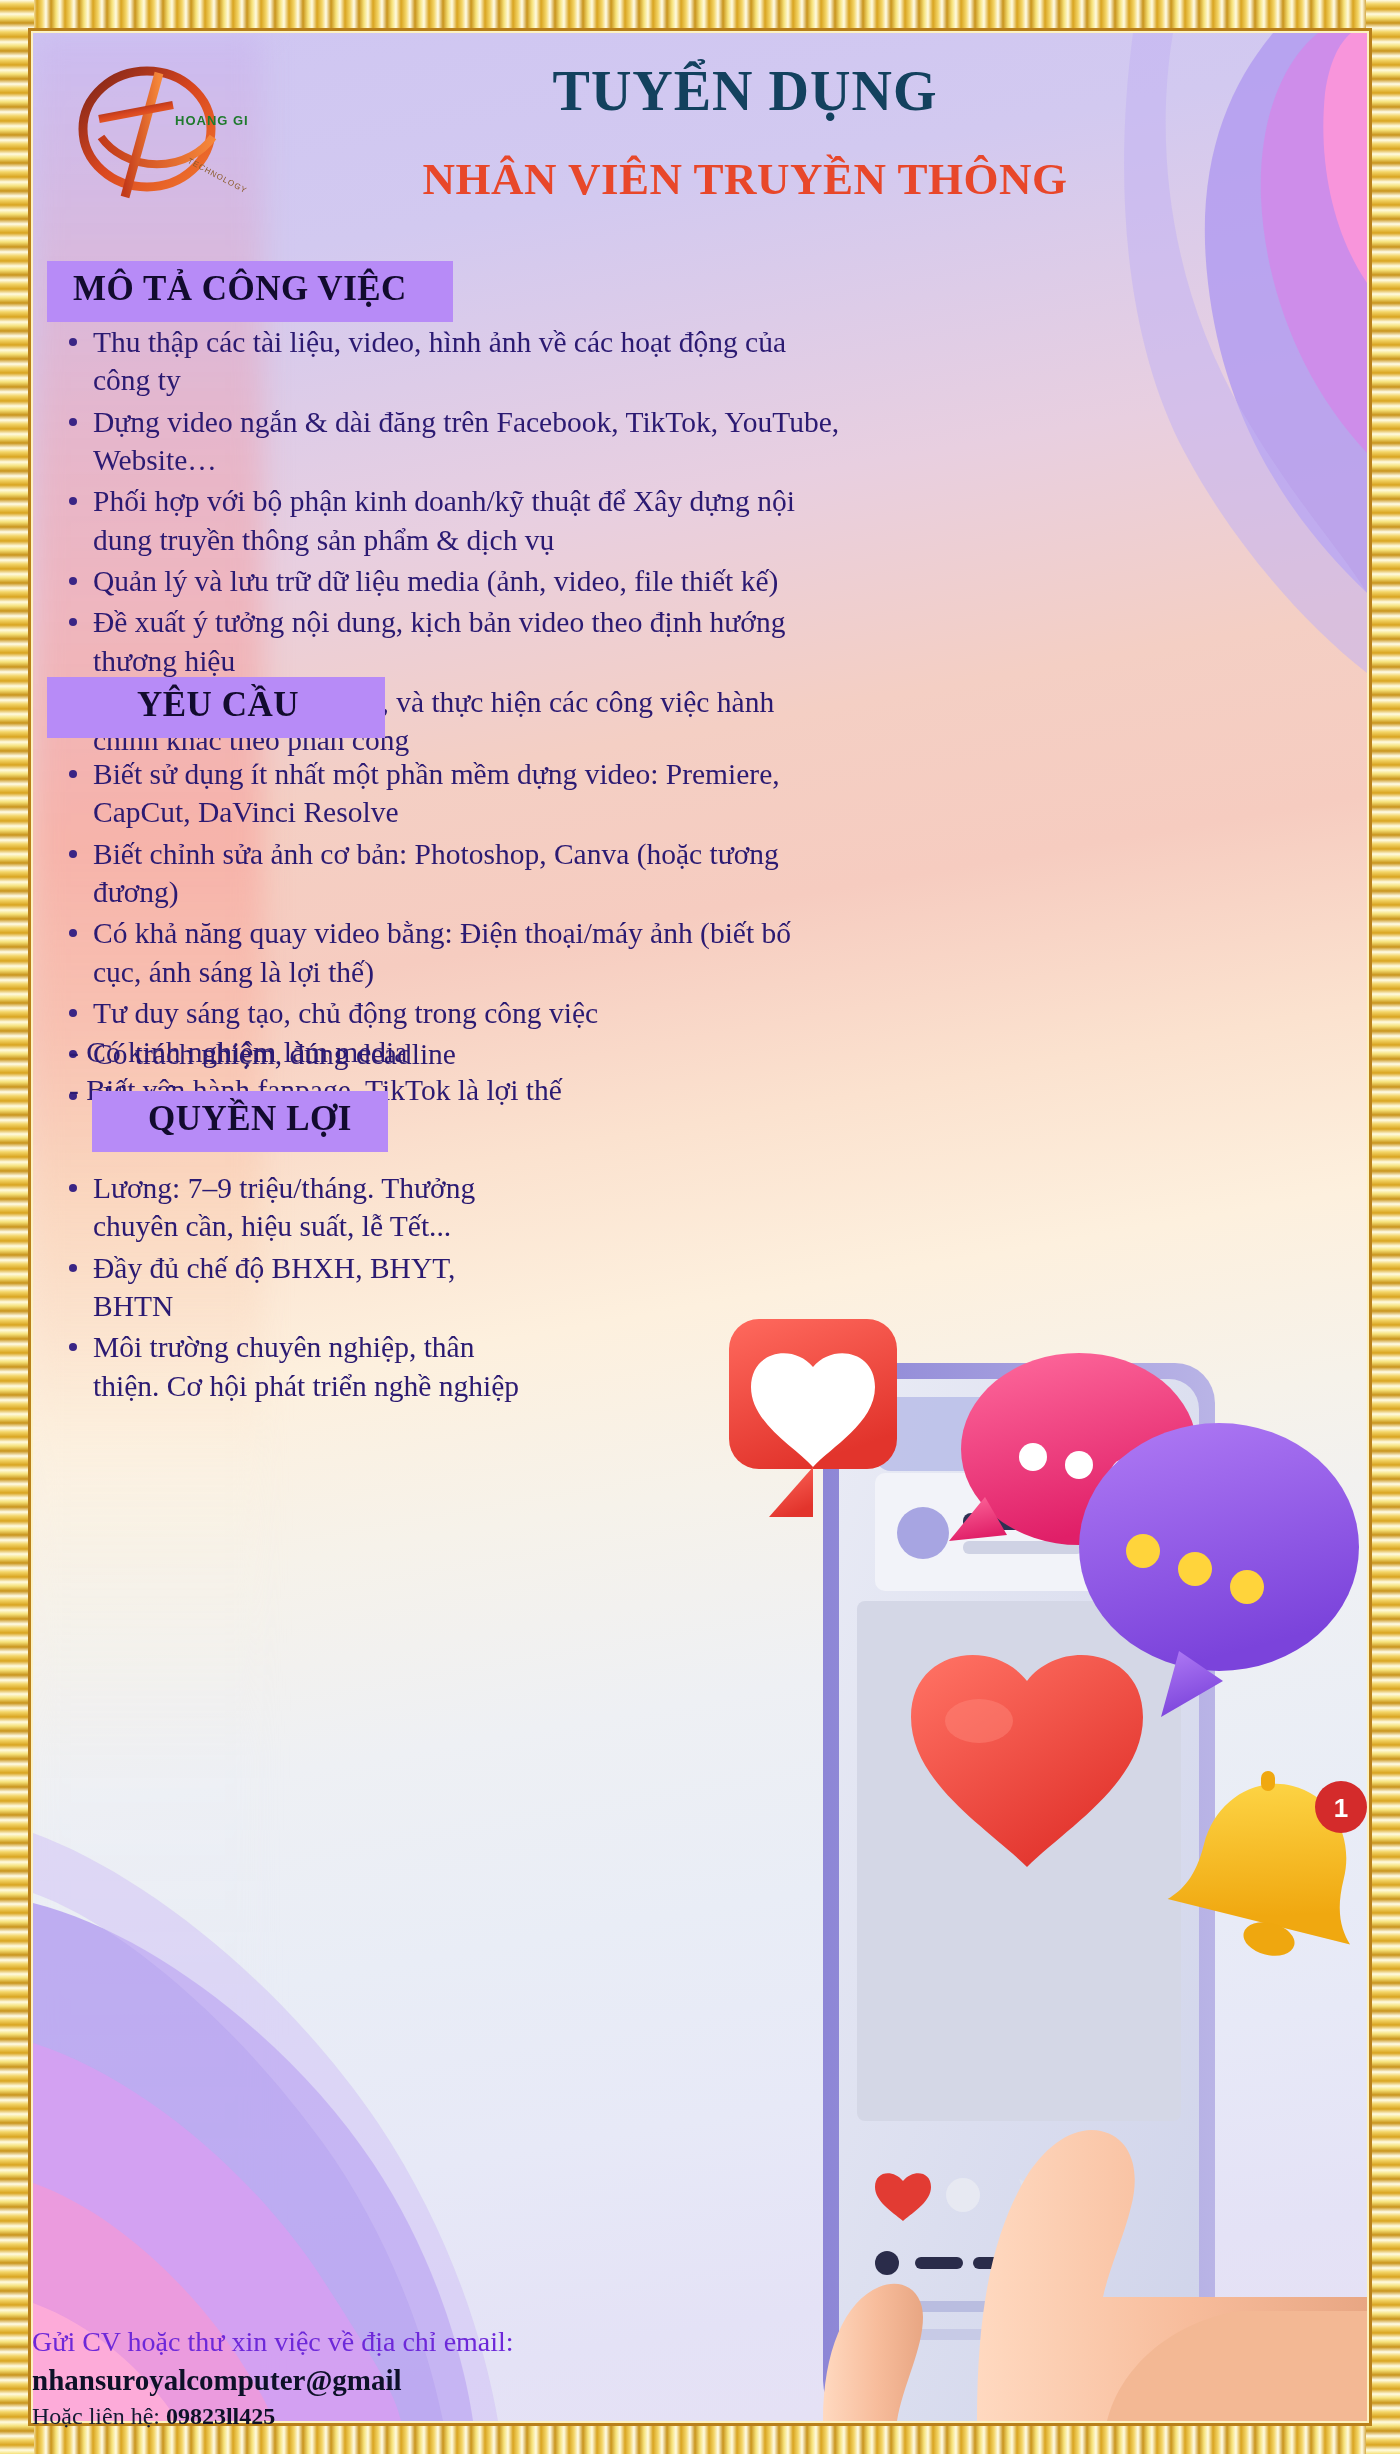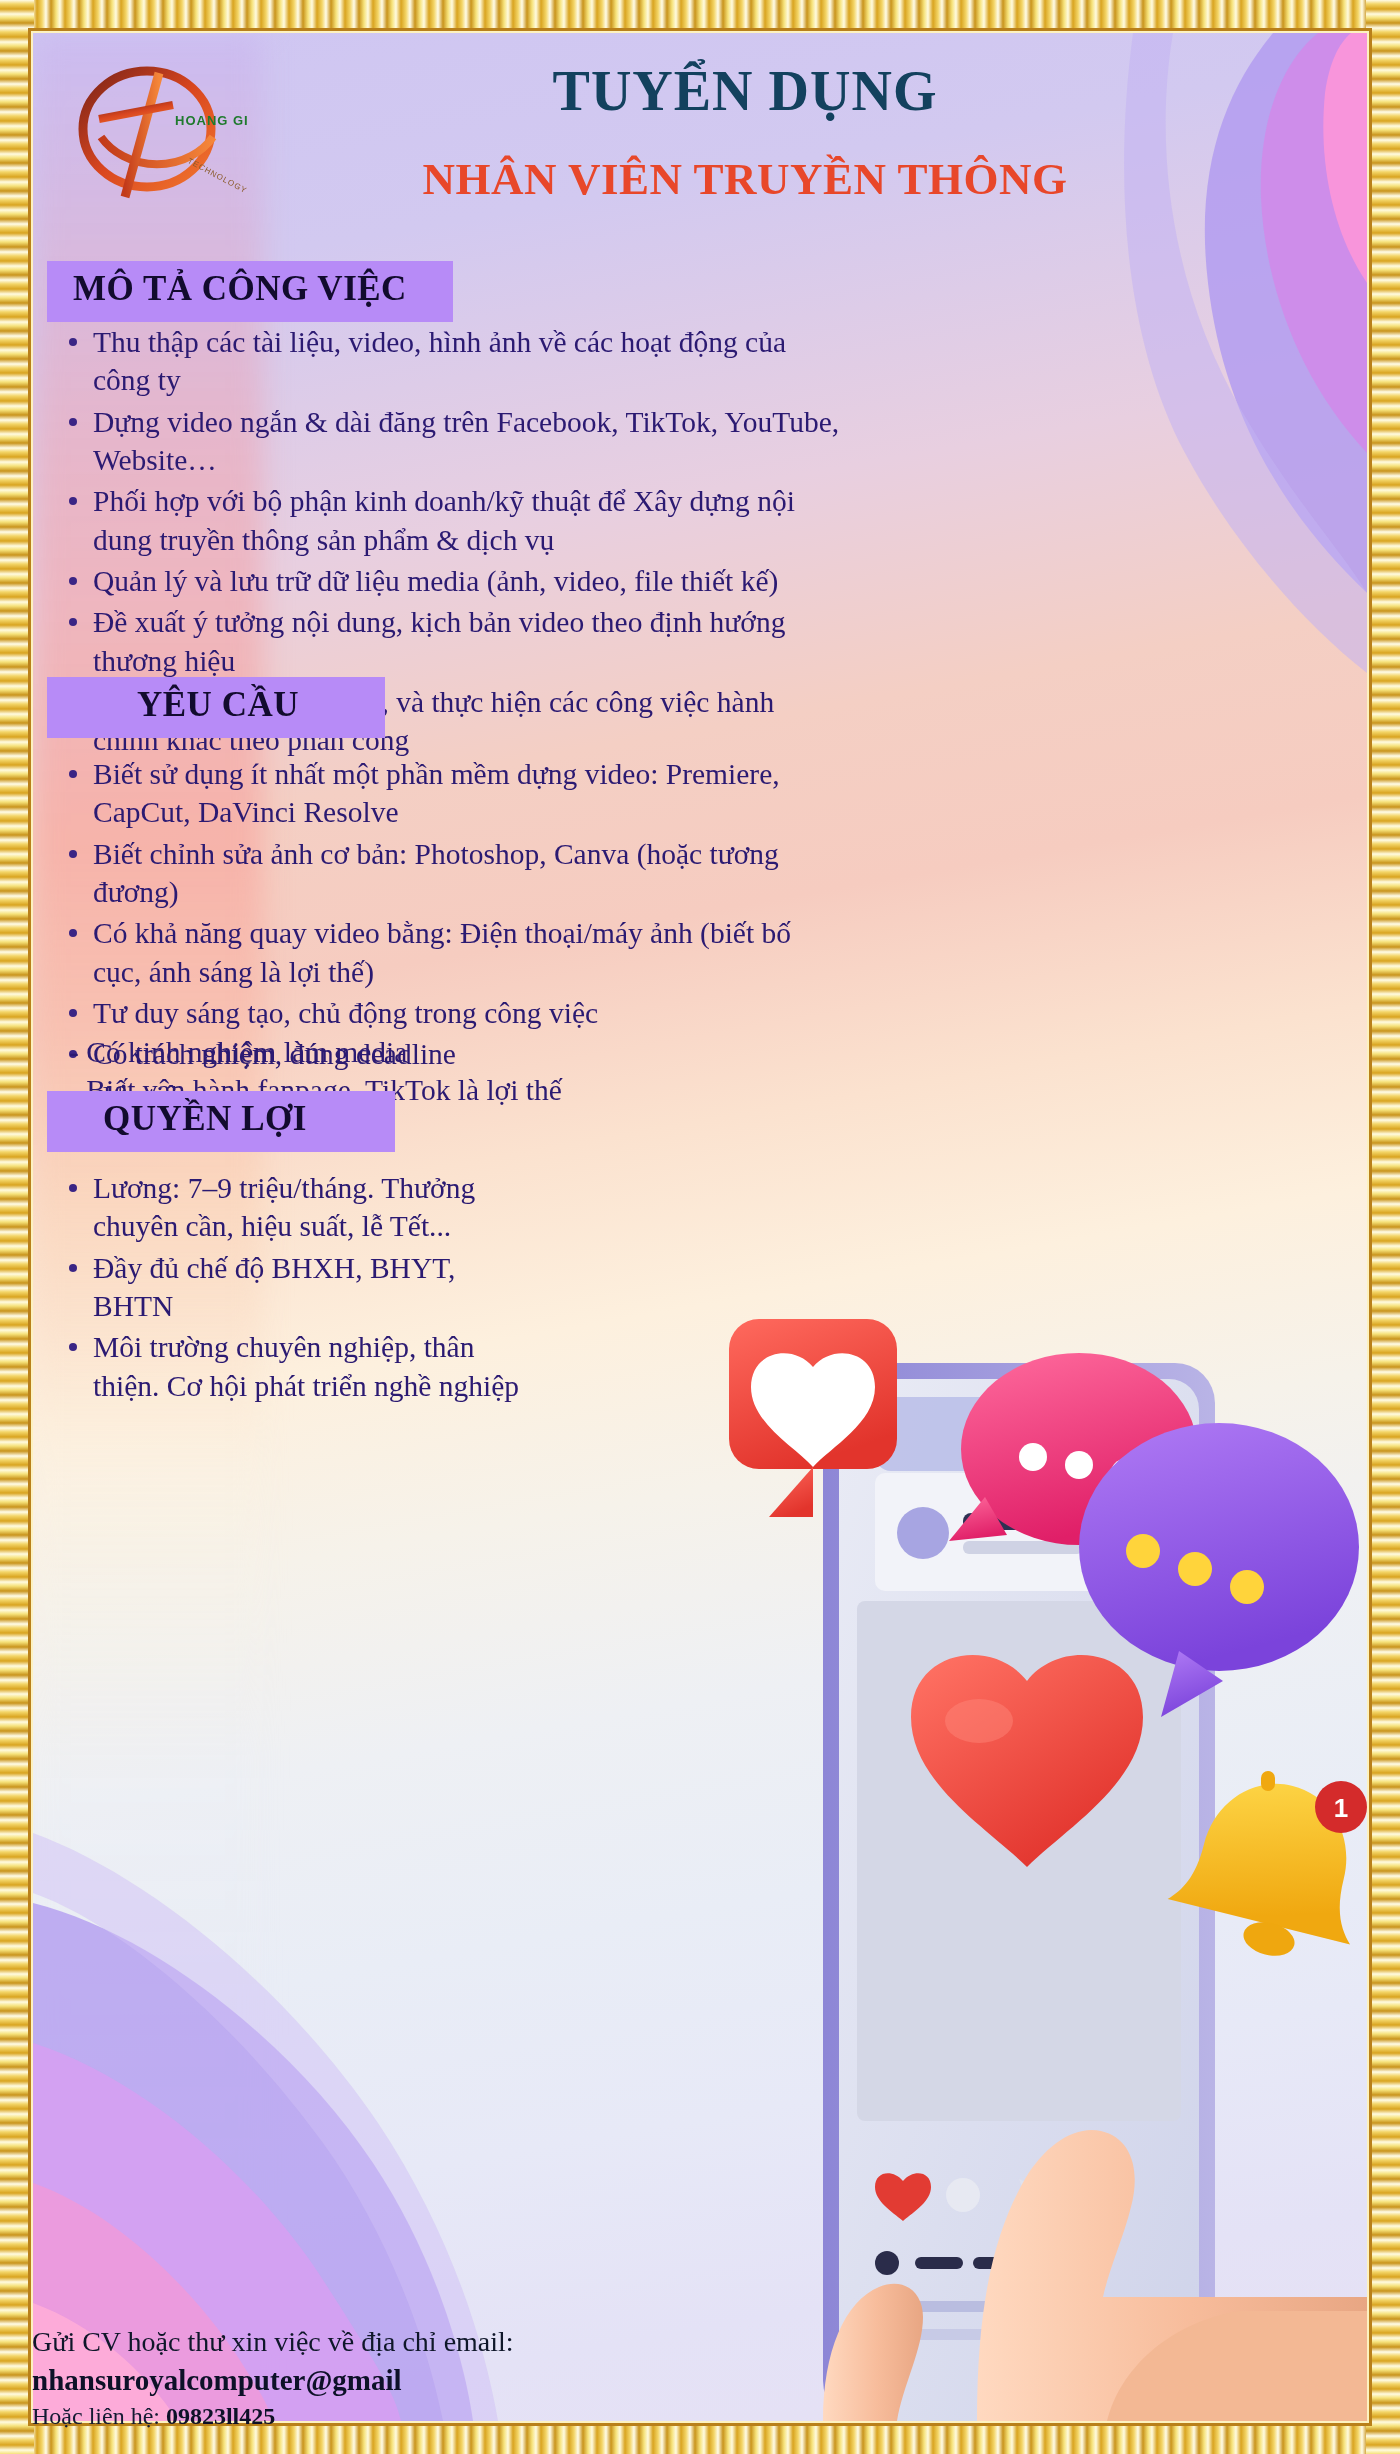--- a/index.html
+++ b/index.html
@@ -117,21 +117,21 @@
   }
   .sub{
     position:absolute;left:210px;right:120px;top:115px;
     text-align:center;
     font-size:45px;font-weight:bold;letter-spacing:.5px;
     color:#e8472a;line-height:1.05;
   }
 
   
   .foot{position:absolute;left:32px;bottom:22px;z-index:6;}
-  .foot .l1{color:#0f172a;font-size:28px;line-height:1.34;}
+  .foot .l1{color:#6d28d9;font-size:28px;line-height:1.34;}
   .foot .l2{color:#0d1128;font-size:29px;font-weight:bold;line-height:1.34;}
   .foot .l3{color:#131a33;font-size:24px;line-height:1.34;}
   .foot .l3 b{font-weight:bold;color:#0d1128;}
 
   
   .illo{position:absolute;right:0;bottom:0;width:640px;height:1120px;z-index:3;}
 </style>
 </head>
 <body>
 
@@ -312,21 +312,21 @@
         <li>Tư duy sáng tạo, chủ động trong công việc</li>
         <li>Có trách nhiệm, đúng deadline</li>
         <li>·Ưu tiên:</li>
       </ul>
       <div style="position:absolute;left:22px;right:524px;top:1000px;">
         <p class="plain">- Có kinh nghiệm làm media</p>
         <p class="plain">- Biết vận hành fanpage, TikTok là lợi thế</p>
       </div>
 
       <div style="position:absolute;left:14px;top:1058px;">
-        <div class="sec" style="padding-left:56px;padding-right:88px;">QUYỀN LỢI</div>
+        <div class="sec" style="padding-left:56px;padding-right:36px;margin-left:45px;">QUYỀN LỢI</div>
       </div>
       <ul class="bl" style="position:absolute;left:22px;right:830px;top:1136px;">
         <li>Lương: 7–9 triệu/tháng. Thưởng chuyên cần, hiệu suất, lễ Tết...</li>
         <li>Đầy đủ chế độ BHXH, BHYT, BHTN</li>
         <li>Môi trường chuyên nghiệp, thân thiện. Cơ hội phát triển nghề nghiệp</li>
       </ul>
 
     </div>
   </div>
 

